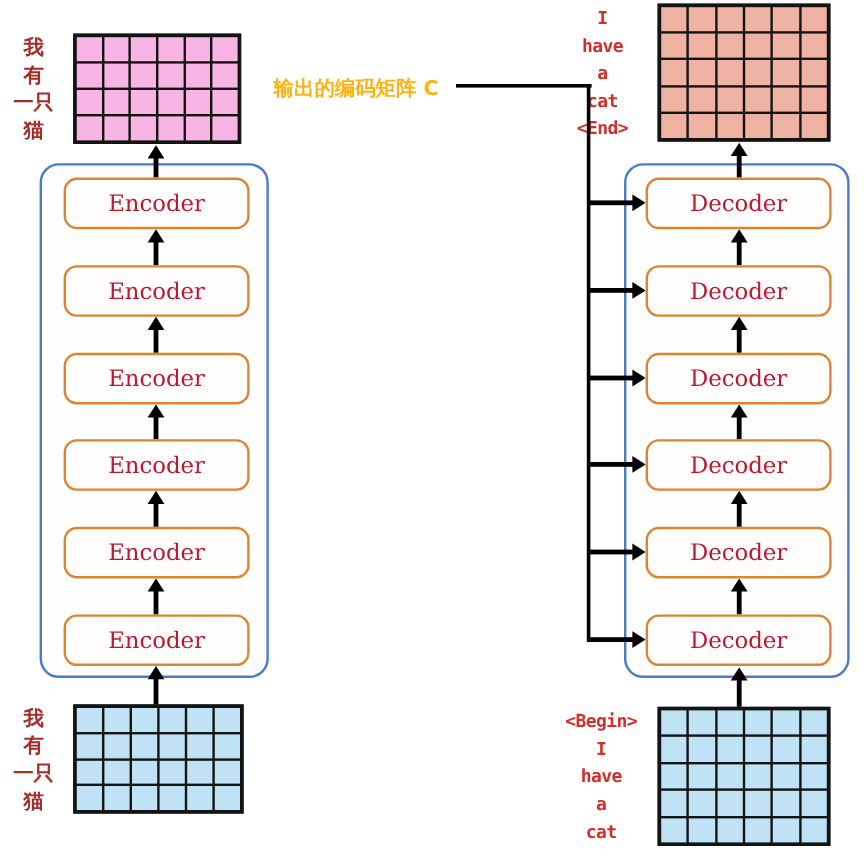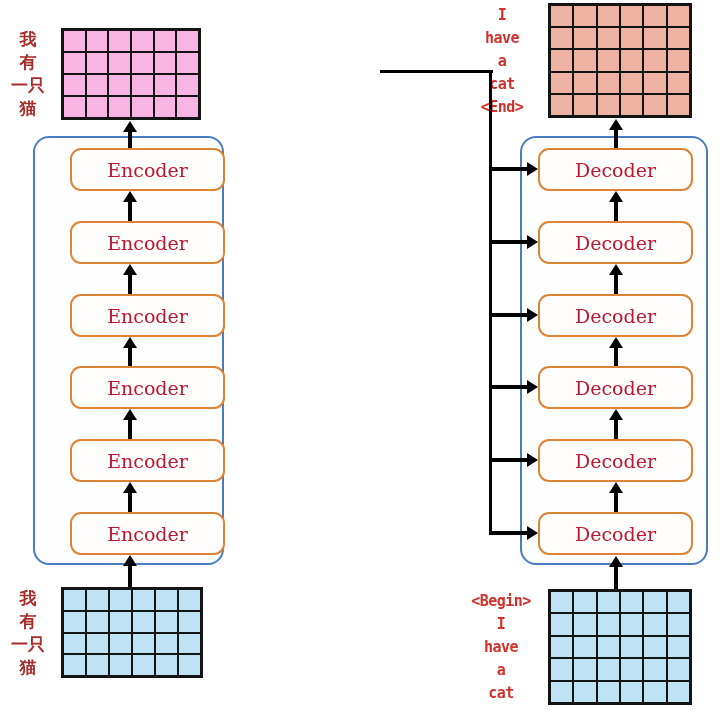--- a/index.html
+++ b/index.html
@@ -20,21 +20,21 @@
     border-radius:16px;background:#fefefe;box-sizing:border-box;
   }
   
   .block{
     position:absolute;width:155px;height:43px;box-sizing:border-box;
     border:2px solid var(--c-block-border);border-radius:11px;background:#fffefd;
     display:flex;align-items:center;justify-content:center;
     font-family:"DejaVu Serif","Liberation Serif",serif;
     font-size:19px;color:var(--c-block-text);
   }
-  .block.enc{left:70px;}
+  .block.enc{left:53px;}
   .block.dec{left:538px;}
   
   .tokens{
     position:absolute;display:flex;flex-direction:column;
     align-items:center;font-weight:bold;
   }
   .tokens span{height:23px;display:flex;align-items:center;justify-content:center;}
   .tokens.zh{
     color:var(--c-token-zh);font-size:17px;
     font-family:"DejaVu Serif","Liberation Serif",serif;
@@ -197,20 +197,21 @@
     <span>&lt;End&gt;</span>
   </div>
   <div class="tokens en" style="left:458px;top:589px;width:86px;height:116px;">
     <span>&lt;Begin&gt;</span>
     <span>I</span>
     <span>have</span>
     <span>a</span>
     <span>cat</span>
   </div>
 
+  <div class="lbl" id="label-encoded" style="left:228px;top:62px;">输出的编码矩阵 C</div>
 
   <div class="frame" style="left:33px;top:136px;width:191px;height:429px;"></div>
   <div class="frame" style="left:520px;top:136px;width:188px;height:429px;"></div>
 
   <div id="wires">
       <div class="cline" style="left: 380px; top: 70px; width: 113px; height: 3px;"></div>
       <div class="cline" style="left: 489px; top: 70px; width: 3px; height: 465px;"></div>
       <div class="ahead" style="left: 123px; top: 121px; border-left: 7px solid transparent; border-right: 7px solid transparent; border-bottom: 11px solid var(--c-arrow);"></div>
       <div class="cline" style="left: 128px; top: 131px; width: 4px; height: 17px;"></div>
       <div class="ahead" style="left: 123px; top: 191px; border-left: 7px solid transparent; border-right: 7px solid transparent; border-bottom: 11px solid var(--c-arrow);"></div>

